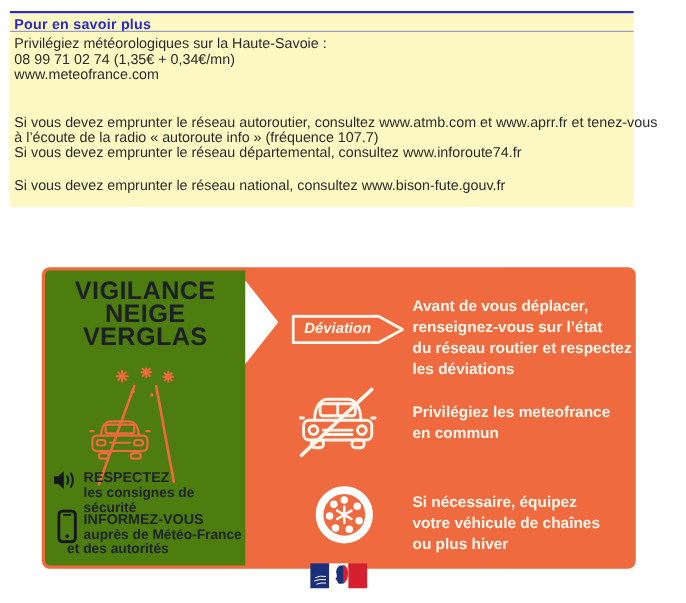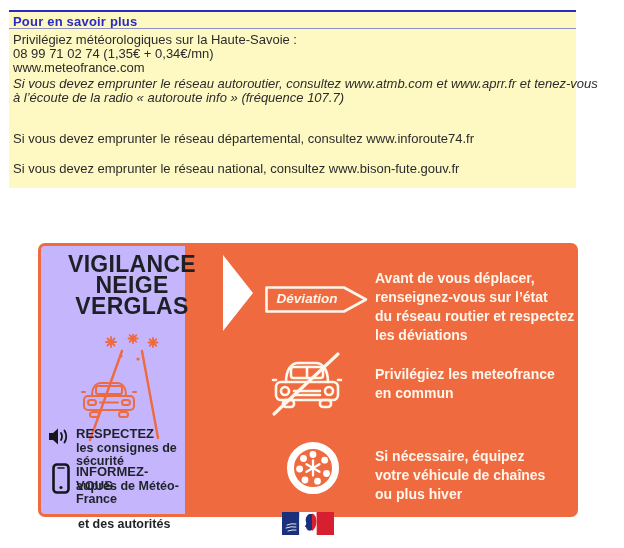--- a/index.html
+++ b/index.html
@@ -7,44 +7,44 @@
        font-family:"Liberation Sans", sans-serif;overflow:hidden;}
   .abs{position:absolute;}
 
   
   #info-block{left:9px;top:10px;width:567px;height:176px;background:#fef9c3;
               border-top:2px solid #2A2AC4;}
   .info-title{left:4px;top:2px;font-size:13px;font-weight:bold;color:#2A2AC4;letter-spacing:.2px;}
   .title-rule{left:0;top:16px;width:100%;height:1px;background:#8B90C2;}
   .doc-text{font-size:13px;line-height:14px;color:#2B2B2B;white-space:nowrap;}
   #meteo-block{left:4px;top:21px;}
-  #para-autoroutier{left:4px;top:65px;font-style:italic;}
+  #para-autoroutier{left:4px;top:92px;}
   #para-departemental{left:4px;top:120px;}
   #para-national{left:4px;top:150px;}
 
   
   #infographic{left:38px;top:243px;width:540px;height:274px;background:#EF6A3E;border-radius:7px;}
-  #white-panel{left:3px;top:3px;width:144px;height:268px;background:#c4b5fd;border-radius:4px 0 0 4px;}
+  #white-panel{left:3px;top:3px;width:182px;height:268px;background:#4d7c0f;border-radius:4px 0 0 4px;}
   #panel-chevron{left:185px;top:12px;width:0;height:0;
                  border-left:30px solid #ffffff;
                  border-top:38px solid transparent;border-bottom:38px solid transparent;}
 
   #vigilance-title{left:0;top:8px;width:182px;text-align:center;
                    font-size:23px;line-height:21px;font-weight:bold;color:#1D2126;letter-spacing:.3px;}
   #road-icon{left:40px;top:88px;}
 
   .panel-row-title{font-size:13px;font-weight:bold;color:#1E2328;line-height:14px;}
   .panel-row-sub{font-size:12.5px;font-weight:bold;color:#1E2328;line-height:13px;}
   #respect-icon{left:8px;top:182px;}
   #respect-title{left:35px;top:181px;}
   #respect-sub{left:35px;top:196px;}
   #inform-icon{left:11px;top:217px;}
   #inform-title{left:35px;top:219px;}
   #inform-sub1{left:35px;top:234px;}
-  #inform-sub2{left:37px;top:247px;margin-top:25px;}
+  #inform-sub2{left:20px;top:247px;}
 
   .orange-text{font-size:14px;line-height:19px;font-weight:bold;color:#FFF6EC;white-space:nowrap;}
   #deviation-sign{left:227px;top:43px;width:103px;height:27px;font-style:italic;}
   #deviation-label{left:6px;top:5px;width:72px;text-align:center;font-size:13.5px;font-weight:bold;color:#FFF6EC;}
   #para-deviation{left:337px;top:26px;}
   #no-car-icon{left:231px;top:107px;}
   #para-transports{left:337px;top:122px;}
   #tire-icon{left:246px;top:196px;}
   #para-chains{left:337px;top:204px;}
 

